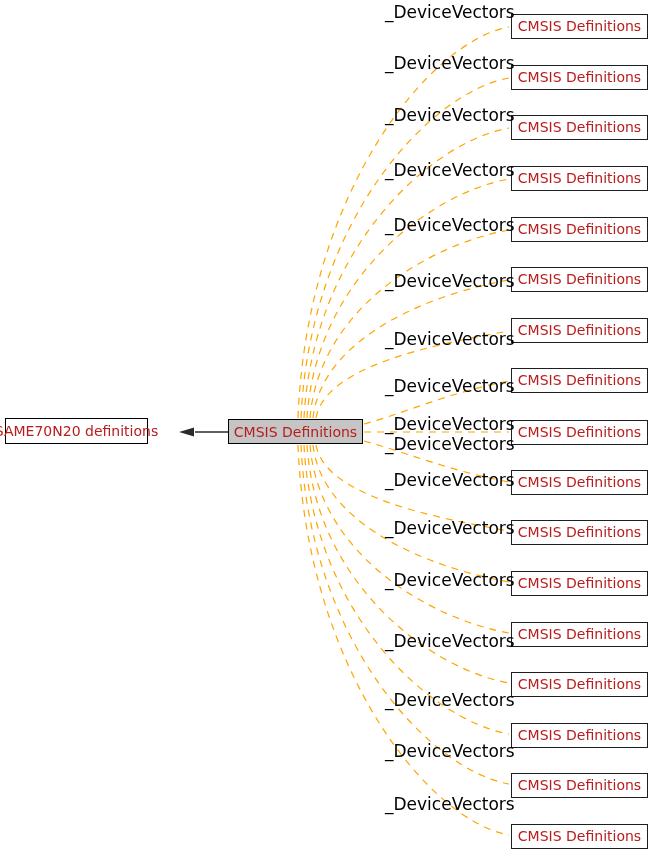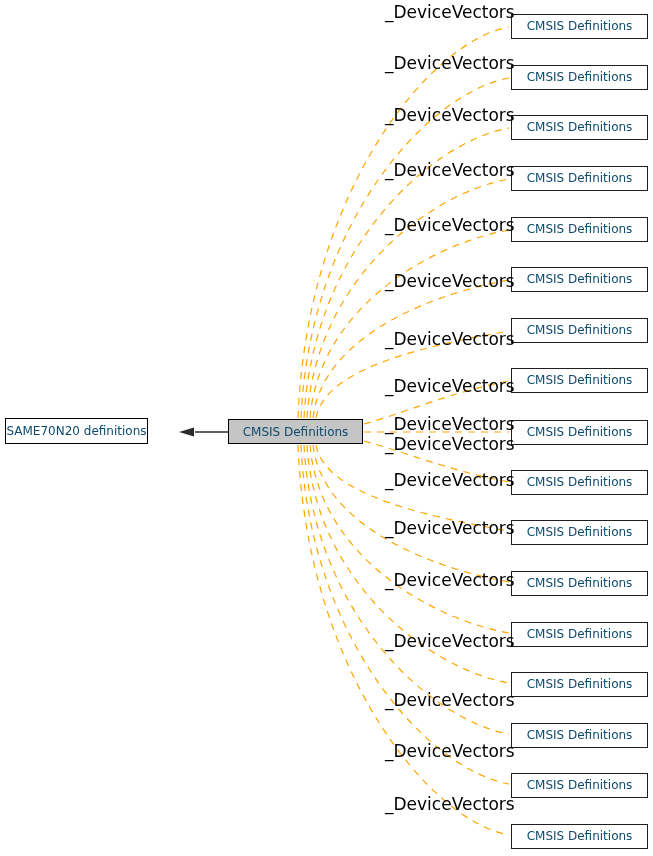--- a/index.html
+++ b/index.html
@@ -5,21 +5,21 @@
   html,body{margin:0;padding:0;background:#fff;}
   .canvas{
     position:relative;width:653px;height:856px;background:#ffffff;
     font-family:"DejaVu Sans",sans-serif;overflow:hidden;
   }
   .edge-layer{position:absolute;left:0;top:0;width:653px;height:856px;}
   .node{
     position:absolute;box-sizing:border-box;height:25px;
     display:flex;align-items:center;justify-content:center;
     background:#ffffff;border:1px solid #000000;
-    font-size:12px;color:#0c4a6e;white-space:nowrap;cursor:pointer;
+    font-size:14px;color:#b91c1c;white-space:nowrap;cursor:pointer;
   }
   .node.left{left:5px;top:418px;width:143px;height:26px;}
   .node.center{left:228px;top:419px;width:135px;background:#c5c5c5;border-width:1.5px;}
   .node.right{left:511px;width:137px;border:1.5px solid #1f1f1f;}
   .edge-label{
     position:absolute;left:385px;height:16px;line-height:16px;
     font-size:17px;color:#000000;white-space:nowrap;
   }
 </style>
 </head>

